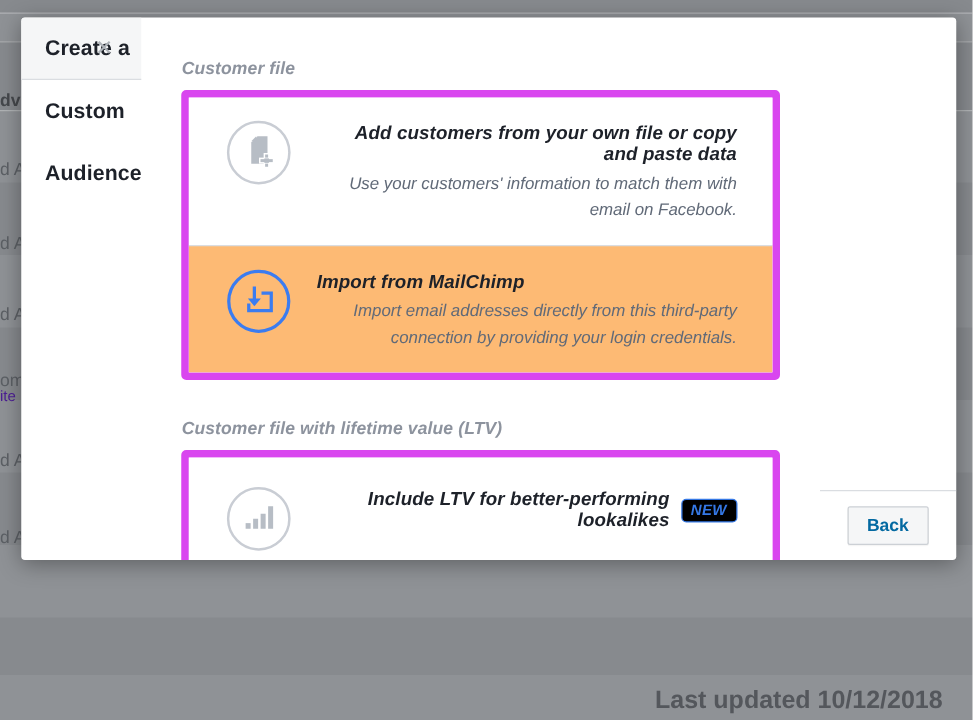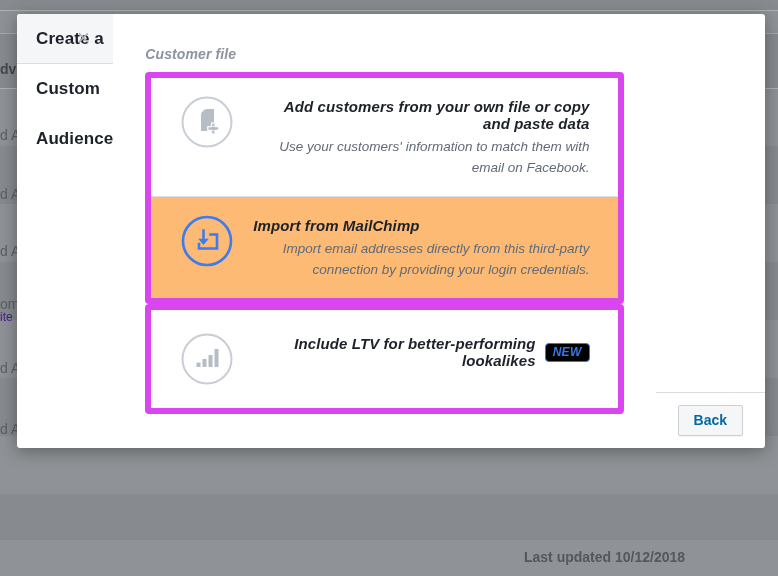--- a/index.html
+++ b/index.html
@@ -15,21 +15,21 @@
   .bg-layer { position:absolute; inset:0; }
   .bg-band { position:absolute; left:0; right:0; background:rgba(0,0,0,0.05); }
   .bg-line { position:absolute; left:0; right:0; height:1px; background:rgba(255,255,255,0.30); }
   .bg-fragment {
     position:absolute; left:0; width:17px; overflow:hidden; white-space:nowrap;
     font-size:14px; color:#5c6065;
   }
   .bg-fragment.dark { color:#45484c; font-weight:bold; }
   .bg-fragment.small { font-size:12px; color:#4c1d95; }
   .bg-bottom-text {
-    position:absolute; left:524px; top:549px; font-size:14px; font-weight:bold;
+    position:absolute; left:524px; top:549px; font-size:20px; font-weight:bold;
     color:#54575c; white-space:nowrap;
   }
 
   
   .modal {
     position:absolute; left:17px; top:14px; width:748px; height:434px;
     background:#fff; border-radius:3px;
     box-shadow:0 3px 18px rgba(0,0,0,0.35);
     display:flex; flex-direction:row; overflow:hidden;
   }
@@ -103,21 +103,21 @@
   <div class="bg-band" style="top:0;height:10px;"></div>
   <div class="bg-line" style="top:10px;"></div>
   <div class="bg-line" style="top:33px;"></div>
   <div class="bg-band" style="top:33px;height:55px;"></div>
   <div class="bg-line" style="top:88px;"></div>
   <div class="bg-band" style="top:146px;height:58px;"></div>
   <div class="bg-band" style="top:262px;height:58px;"></div>
   <div class="bg-band" style="top:378px;height:58px;"></div>
   <div class="bg-band" style="top:494px;height:46px;"></div>
   <div id="bg-fragments">
-      <div class="bg-fragment dark" style="top: 61px;">dv</div>
+      <div class="bg-fragment dark" style="top: 72px;">dv</div>
       <div class="bg-fragment" style="top: 127px;">d A</div>
       <div class="bg-fragment" style="top: 186px;">d A</div>
       <div class="bg-fragment" style="top: 243px;">d A</div>
       <div class="bg-fragment" style="top: 296px;">om</div>
       <div class="bg-fragment small" style="top: 310px;">ite</div>
       <div class="bg-fragment" style="top: 360px;">d A</div>
       <div class="bg-fragment" style="top: 421px;">d A</div>
     </div>
   <div class="bg-bottom-text">Last updated 10/12/2018</div>
 </div>
@@ -165,20 +165,21 @@
           <div class="option-texts">
             <div class="option-title">Import from MailChimp</div>
             <div class="option-desc">Import email addresses directly from this third-party connection by providing your login credentials.</div>
           </div>
         </div>
 
       </div>
     </div>
 
     <div class="section section--ltv">
+      <div class="section-label">Customer file with lifetime value (LTV)</div>
 
       <div class="option-group">
 
         <div class="option">
           <svg class="option-icon" viewBox="0 0 52 52">
             <circle cx="26" cy="26" r="24.5" fill="none" stroke="#c9cdd4" stroke-width="2"></circle>
             <g fill="#b7bdc5">
               <rect x="15.5" y="29.5" width="4" height="4.5"></rect>
               <rect x="21.5" y="26" width="4" height="8"></rect>
               <rect x="27.5" y="22" width="4" height="12"></rect>

